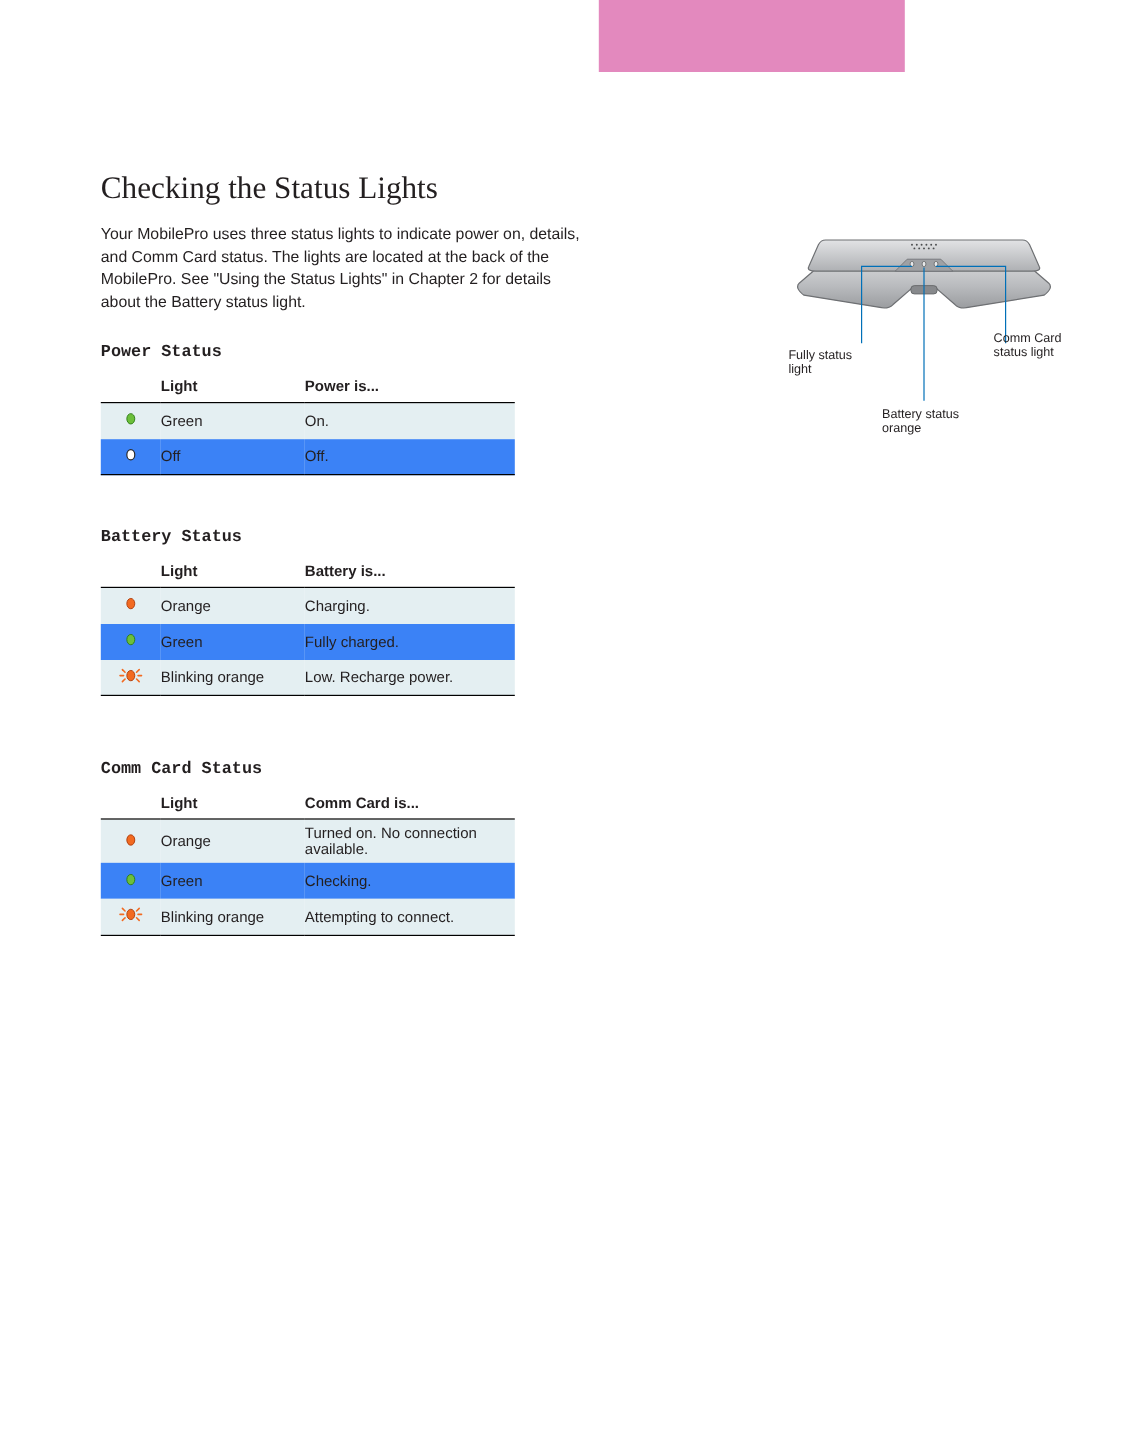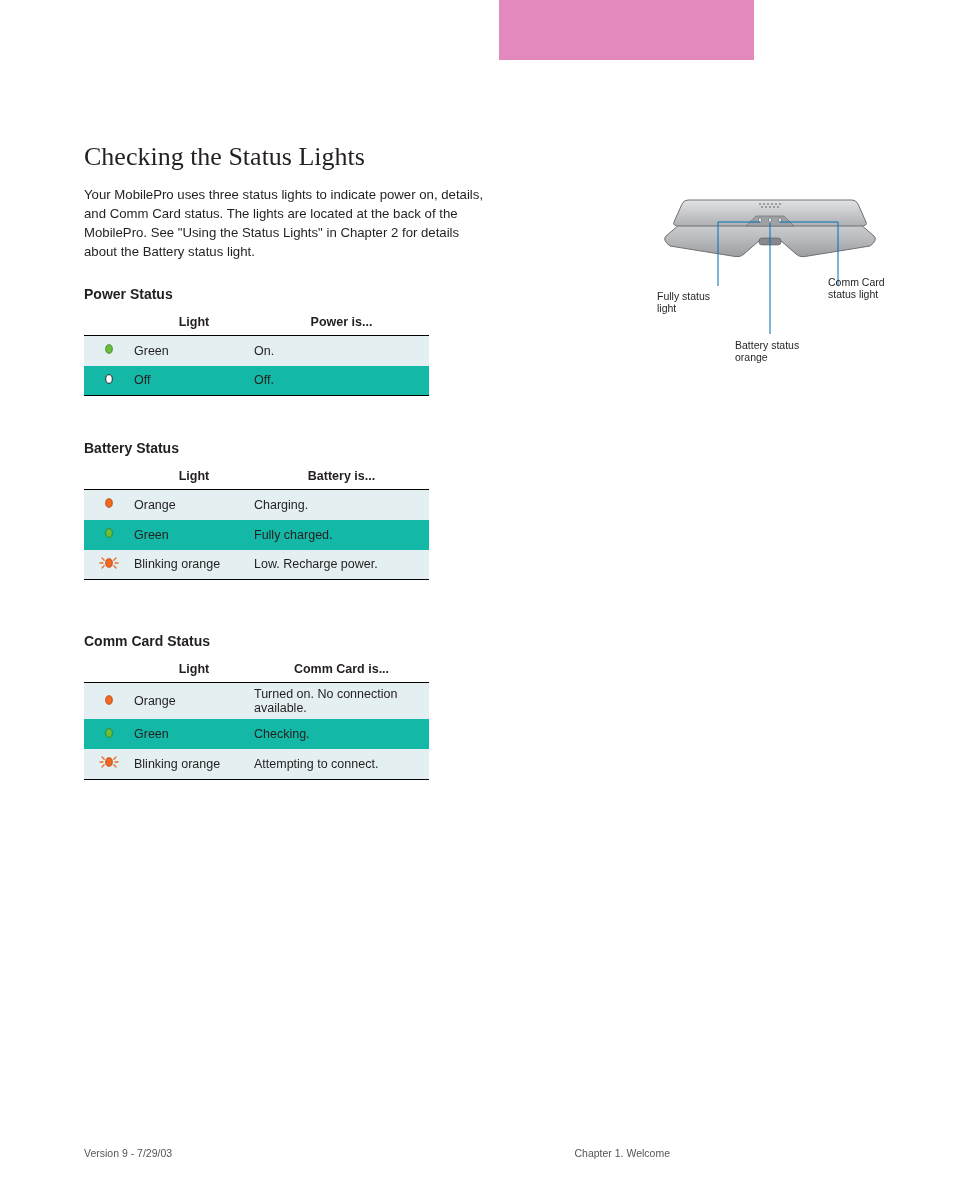--- a/index.html
+++ b/index.html
@@ -2,34 +2,34 @@
 <html><head>
 <meta charset="utf-8">
 <style>
   html,body{margin:0;padding:0;background:#fff;font-family:Helvetica,Arial,sans-serif;color:#231f20}
   .page{position:relative;width:754px;height:1195px}
   .pink{position:absolute;top:0;right:0;width:255px;height:60px;background:#e389be}
   
   .h1{position:absolute;left:84px;top:142px;font-size:26px;font-weight:400;font-family:Georgia,'Times New Roman',serif}
   .intro{position:absolute;left:84px;top:185px;font-size:13.2px;line-height:1.45;width:430px}
   .intro b{font-weight:400}
-  .h2{position:absolute;left:84px;font-size:14px;font-weight:700;font-family:Liberation Sans, sans-serif}
+  .h2{position:absolute;left:84px;font-size:14px;font-weight:700;font-family:Liberation Mono, monospace}
   .h2a{top:286px}
   .h2b{top:440px}
   .h2c{top:633px}
   
   table{position:absolute;left:84px;width:345px;border-collapse:collapse;font-size:12.5px}
   .tblA{top:311px}
   .tblB{top:465px}
   .tblC{top:658px}
-  thead th{text-align:center;font-weight:700;border-bottom:1px solid #000;padding:4px 0 6px}
+  thead th{text-align:left;font-weight:700;border-bottom:1px solid #000;padding:4px 0 6px}
   tbody tr{height:30px}
   tbody td{vertical-align:middle;padding:4px 0}
   tbody tr.odd{background:#e4eff2}
-  tbody tr.even{background:#14b8a6}
+  tbody tr.even{background:#3b82f6}
   tbody tr:last-child td{border-bottom:1px solid #000}
   .ic{width:50px;text-align:center}
   
   .device{position:absolute;left:660px;top:196px;width:220px;height:140px}
   .lead{stroke:#0070b8;stroke-width:1;fill:none}
   .cap{position:absolute;font-size:10.5px;line-height:1.15;color:#231f20}
   .capA{left:657px;top:290px;width:60px}
   .capB{left:735px;top:339px;width:90px}
   .capC{left:828px;top:276px;width:70px}
   
@@ -201,17 +201,13 @@
     <rect x="99" y="42" width="22" height="7" rx="3" fill="#87898c" stroke="#585a5c" stroke-width="0.6"></rect>
 
     <path class="lead" d="M100 26 L58 26 L58 90"></path>
     <path class="lead" d="M110 27 L110 138"></path>
     <path class="lead" d="M120 26 L178 26 L178 90"></path>
   </svg>
   <div class="cap capA">Fully status light</div>
   <div class="cap capB">Battery status orange</div>
   <div class="cap capC">Comm Card status light</div>
 
-  <div class="footer">
-    <span>Version 9 - 7/29/03</span>
-    <span>Chapter 1. Welcome</span>
-  </div>
 </div>
 
 </body></html>

